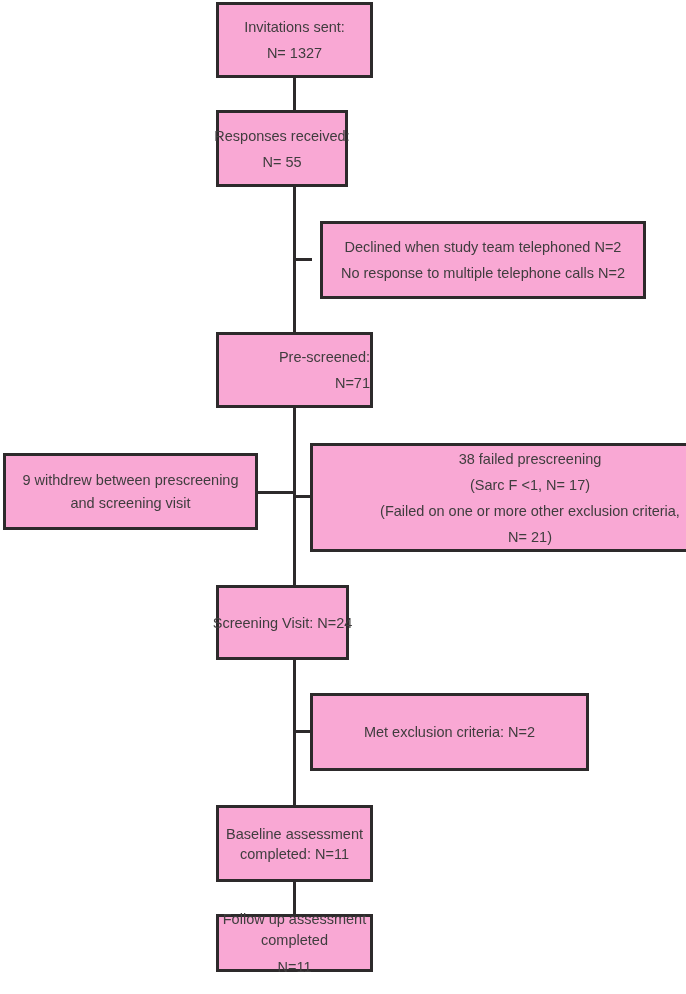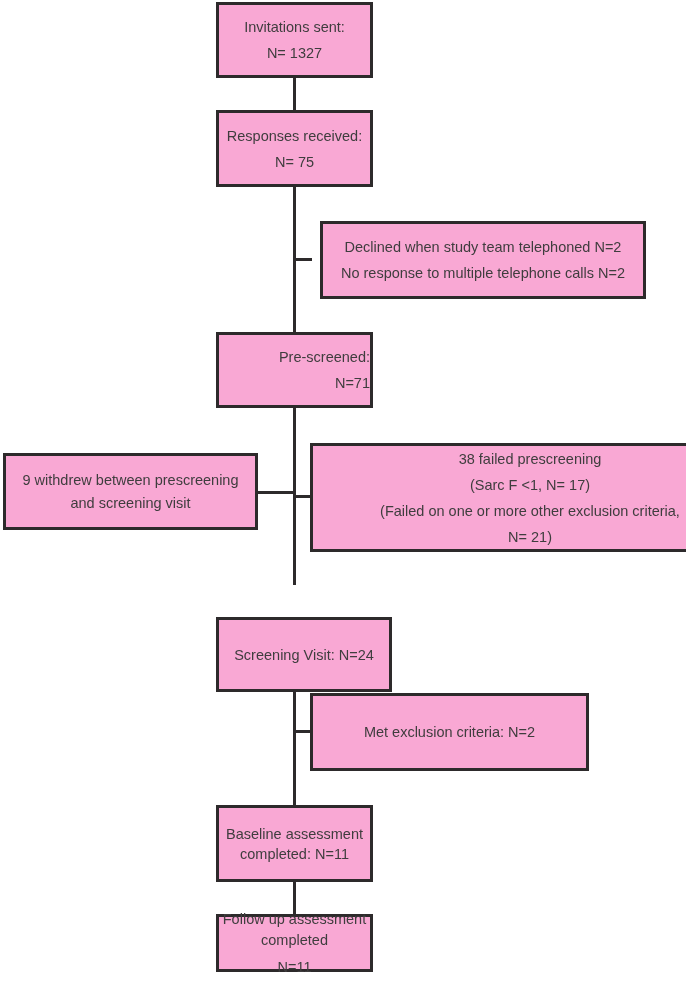--- a/index.html
+++ b/index.html
@@ -34,23 +34,23 @@
     white-space: nowrap;
   }
   .conn {
     position: absolute;
     background: #2d2a2b;
     z-index: 1;
   }
 
   
   #n-invitations  { left: 216px; top: 2px;   width: 157px; height: 76px; }
-  #n-responses    { left: 216px; top: 110px; width: 157px; height: 77px; }
+  #n-responses    { left: 216px; top: 110px; width: 132px; height: 77px; }
   #n-prescreened  { left: 216px; top: 332px; width: 157px; height: 76px; align-items: flex-end; }
-  #n-screening    { left: 216px; top: 617px; width: 176px; height: 75px; }
+  #n-screening    { left: 216px; top: 585px; width: 133px; height: 75px; }
   #n-baseline     { left: 216px; top: 805px; width: 157px; height: 77px; gap: 2px; }
   #n-followup     { left: 216px; top: 914px; width: 157px; height: 58px; gap: 3px; }
   #n-followup .line:nth-child(2) { margin-bottom: 6px; }
 
   
   #n-declined     { left: 320px; top: 221px; width: 326px; height: 78px; }
   #n-withdrew     { left: 3px;   top: 453px; width: 255px; height: 77px; gap: 5px; }
   #n-failed       { left: 310px; top: 443px; width: 440px; height: 109px; }
   #n-noteligible  { left: 310px; top: 693px; width: 279px; height: 78px; }
 
@@ -72,21 +72,21 @@
 
 <div class="canvas">
 
   <div class="node" id="n-invitations">
     <div class="line">Invitations sent:</div>
     <div class="line">N= 1327</div>
   </div>
 
   <div class="node" id="n-responses">
     <div class="line">Responses received:</div>
-    <div class="line">N= 75</div>
+    <div class="line">N= 55</div>
   </div>
 
   <div class="node" id="n-prescreened">
     <div class="line">Pre-screened:</div>
     <div class="line">N=71</div>
   </div>
 
   <div class="node" id="n-screening">
     <div class="line">Screening Visit: N=24</div>
   </div>

